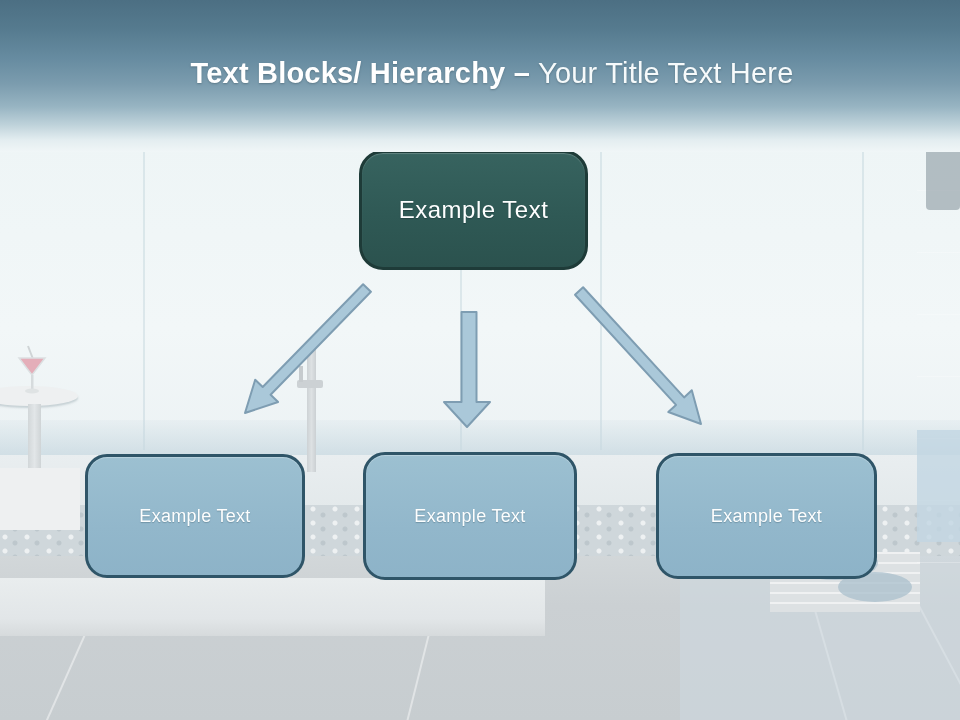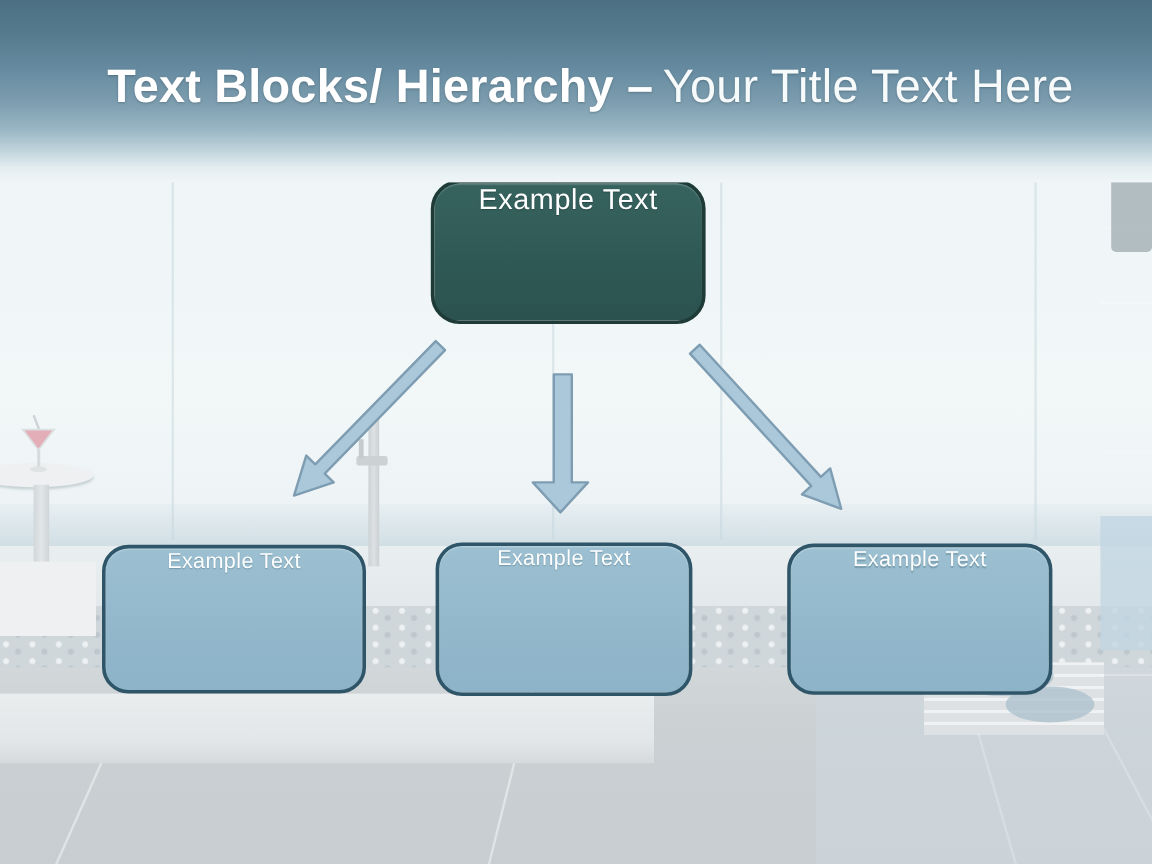--- a/index.html
+++ b/index.html
@@ -10,21 +10,21 @@
   }
   
   .header{
     position:absolute;top:0;left:0;width:960px;height:152px;z-index:4;
     background:linear-gradient(180deg,
       #4c6f83 0%, #557a8e 18%, #668ba0 38%, #7b9cae 55%,
       #97b4c2 70%, #bed2da 82%, #e3edf0 92%, #f0f6f7 100%);
     text-align:center;
   }
   .header h1{
-    margin:54px 0 0 24px;font-size:39px;line-height:38px;font-weight:400;
+    margin:54px 0 0 24px;font-size:29px;line-height:38px;font-weight:400;
     color:#ffffff;letter-spacing:0.2px;
     text-shadow:0 1px 2px rgba(40,60,70,0.35);
   }
   .header h1 .t-bold{font-weight:700;}
   .header h1 .t-reg{font-weight:400;color:#f6fafb;margin-left:8px;}
 
   
   .photo{position:absolute;inset:0;z-index:0;}
   .photo *{position:absolute;}
   .wall{left:0;top:140px;width:960px;height:315px;
@@ -73,21 +73,21 @@
     background:linear-gradient(90deg,#cdd2d5,#dde1e3,#cbd0d3);}
   .crossbar{left:297px;top:380px;width:26px;height:8px;background:#ccd1d4;
     border-radius:2px;}
   .knob{left:299px;top:366px;width:4px;height:16px;background:#c6cbce;}
 
   
   .arrows{position:absolute;inset:0;z-index:2;}
 
   
   .node{
-    position:absolute;z-index:3;display:flex;justify-content:center;
+    position:absolute;z-index:3;display:flex;align-items:center;justify-content:center;
     box-sizing:border-box;text-align:center;color:#fdfefe;
   }
   .node-root{
     left:359px;top:150px;width:229px;height:120px;border-radius:24px;
     border:3px solid #1e3b38;
     background:linear-gradient(180deg,#37635f 0%,#2f5955 55%,#2b524e 100%);
     box-shadow:inset 0 1px 1px rgba(255,255,255,0.22);
     font-size:24px;letter-spacing:0.5px;
     text-shadow:0 1px 1px rgba(20,40,45,0.4);
   }

